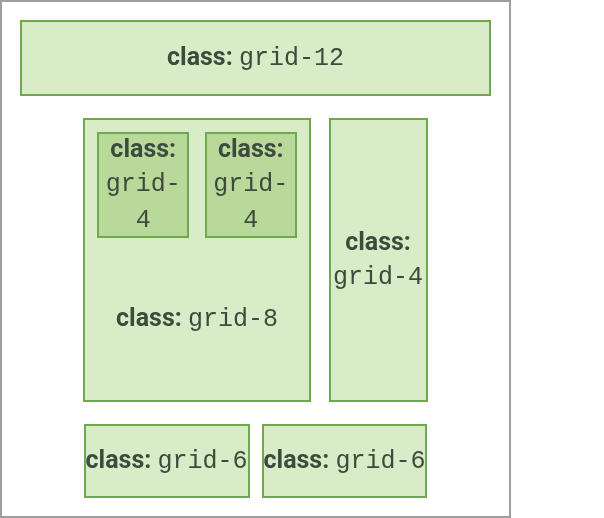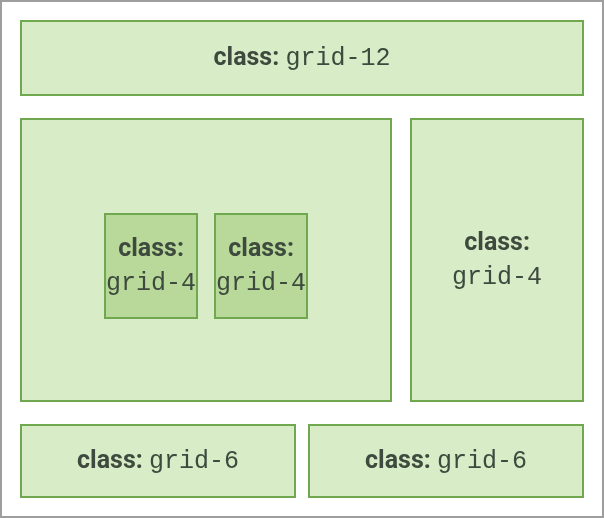--- a/index.html
+++ b/index.html
@@ -2,28 +2,29 @@
 <html><head>
 <meta charset="utf-8">
 <style>
   * { box-sizing: border-box; margin: 0; padding: 0; }
   html, body { width: 604px; height: 518px; }
   body {
     font-family: -apple-system, BlinkMacSystemFont, "Segoe UI", Roboto, sans-serif;
     background: #fff;
   }
   .frame {
-    width: 604px;
+    width: 511px;
     height: 518px;
     border: 2px solid #9e9e9e;
     background: #fff;
     padding: 18px;
     display: flex;
     flex-direction: column;
     gap: 22px;
+    align-items: center;
   }
   .row {
     display: flex;
     gap: 18px;
   }
   .box {
     border: 2px solid #6fa84e;
     background: #d8ecc8;
     display: flex;
     align-items: center;
@@ -103,20 +104,26 @@
             <span class="v">grid-4</span>
           </span>
         </div>
         <div class="box-dark">
           <span class="label">
             <span class="k">class:</span><br>
             <span class="v">grid-4</span>
           </span>
         </div>
       </div>
+      <div class="spacer">
+        <span class="label">
+          <span class="k">class:</span>
+          <span class="v">grid-8</span>
+        </span>
+      </div>
     </div>
     <div class="box grid-4-side">
       <span class="label">
         <span class="k">class:</span><br>
         <span class="v">grid-4</span>
       </span>
     </div>
   </div>
 
   <div class="row row-3">

